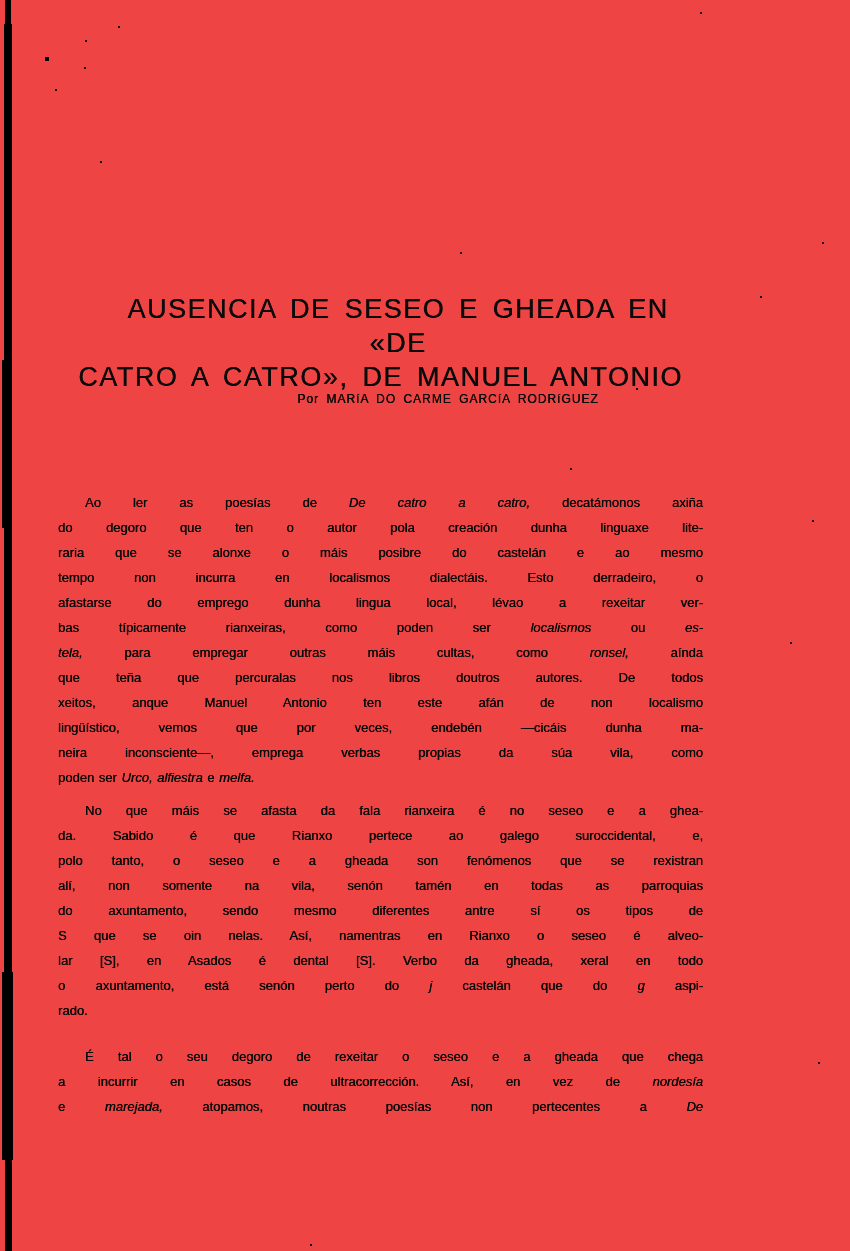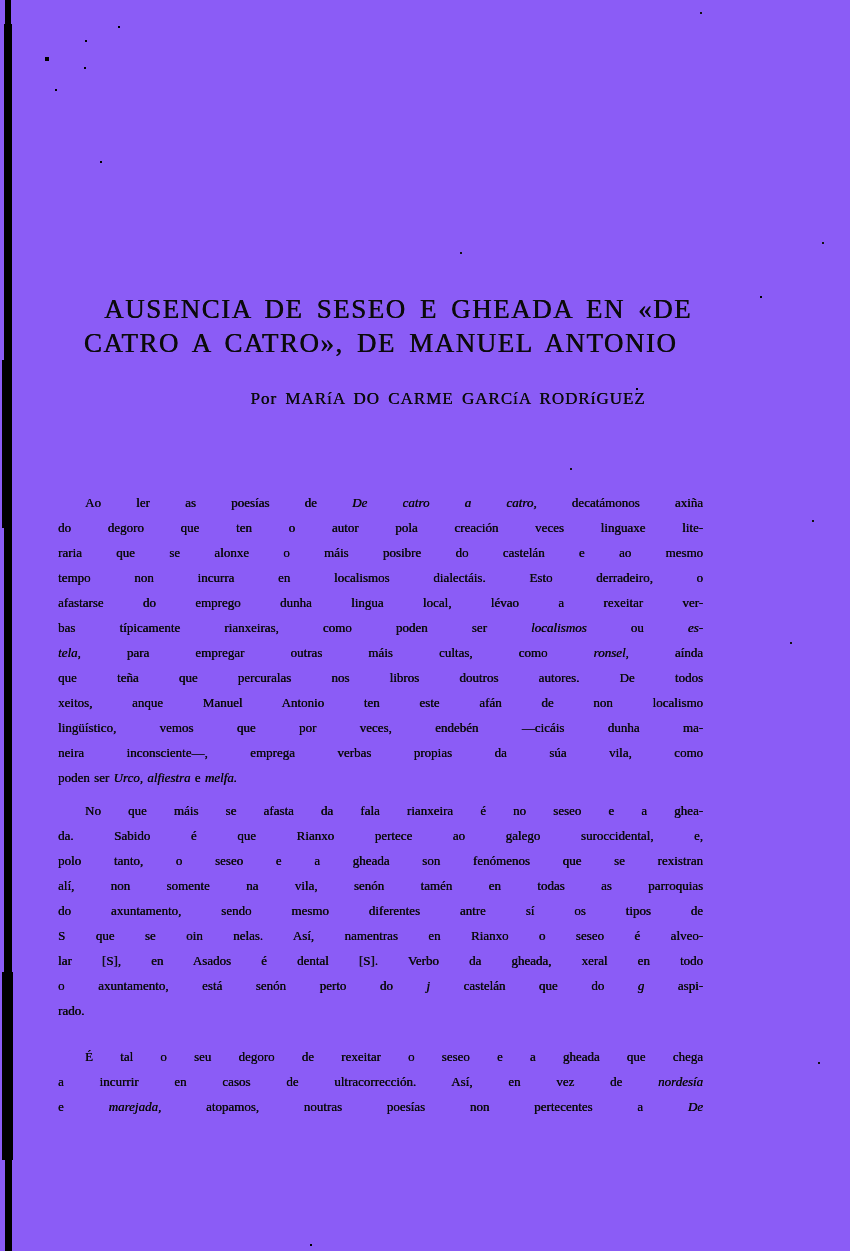--- a/index.html
+++ b/index.html
@@ -4,23 +4,23 @@
 <style>
   html, body {
     margin: 0;
     padding: 0;
     background: #ffffff;
   }
   .page {
     position: relative;
     width: 850px;
     height: 1251px;
-    background: #8b5cf6;
+    background: #ef4444;
     overflow: hidden;
-    font-family: Liberation Serif, serif;
+    font-family: Liberation Sans, sans-serif;
     color: #0b0b0b;
   }
   
   .scan-bar { position: absolute; left: 0; top: 0; width: 16px; height: 1251px; }
   .scan-bar .seg { position: absolute; background: #000; }
   .seg.b1 { top: 0;      height: 80px;  left: 5px; width: 6px;  }
   .seg.b2 { top: 24px;   height: 345px; left: 4px; width: 8px;  }
   .seg.b3 { top: 360px;  height: 168px; left: 2px; width: 10px; }
   .seg.b4 { top: 520px;  height: 460px; left: 4px; width: 8px;  }
   .seg.b5 { top: 972px;  height: 188px; left: 2px; width: 11px; }
@@ -50,21 +50,21 @@
     text-shadow: 0.4px 0 0 currentColor;
   }
   .title .l1 { padding-left: 35px; }
 
   .byline {
     position: absolute;
     left: 58px; top: 388px; width: 645px;
     padding-left: 135px;
     box-sizing: content-box;
     text-align: center;
-    font-size: 17px;
+    font-size: 12px;
     line-height: 22px;
     letter-spacing: 1px;
     word-spacing: 3px;
     text-shadow: 0.35px 0 0 currentColor;
     white-space: nowrap;
     width: 510px;
   }
 
   .body-text {
     position: absolute;
@@ -100,21 +100,21 @@
   <h1 class="title">
     <div class="title-line l1">AUSENCIA DE SESEO E GHEADA EN «DE</div>
     <div class="title-line l2">CATRO A CATRO», DE MANUEL ANTONIO</div>
   </h1>
 
   <div class="byline">Por MARíA DO CARME GARCíA RODRíGUEZ</div>
 
   <div class="body-text" id="body-text">
       <div class="paragraph">
         <div class="line first"><span>Ao ler as poesías de </span><em>De catro a catro,</em><span> decatámonos axiña</span></div>
-        <div class="line"><span>do degoro que ten o autor pola creación veces linguaxe lite-</span></div>
+        <div class="line"><span>do degoro que ten o autor pola creación dunha linguaxe lite-</span></div>
         <div class="line"><span>raria que se alonxe o máis posibre do castelán e ao mesmo</span></div>
         <div class="line"><span>tempo non incurra en localismos dialectáis. Esto derradeiro, o</span></div>
         <div class="line"><span>afastarse do emprego dunha lingua local, lévao a rexeitar ver-</span></div>
         <div class="line"><span>bas típicamente rianxeiras, como poden ser </span><em>localismos</em><span> ou </span><em>es-</em></div>
         <div class="line"><em>tela,</em><span> para empregar outras máis cultas, como </span><em>ronsel,</em><span> aínda</span></div>
         <div class="line"><span>que teña que percuralas nos libros doutros autores. De todos</span></div>
         <div class="line"><span>xeitos, anque Manuel Antonio ten este afán de non localismo</span></div>
         <div class="line"><span>lingüístico, vemos que por veces, endebén —cicáis dunha ma-</span></div>
         <div class="line"><span>neira inconsciente—, emprega verbas propias da súa vila, como</span></div>
         <div class="line nj"><span>poden ser </span><em>Urco, alfiestra</em><span> e </span><em>melfa.</em></div>

